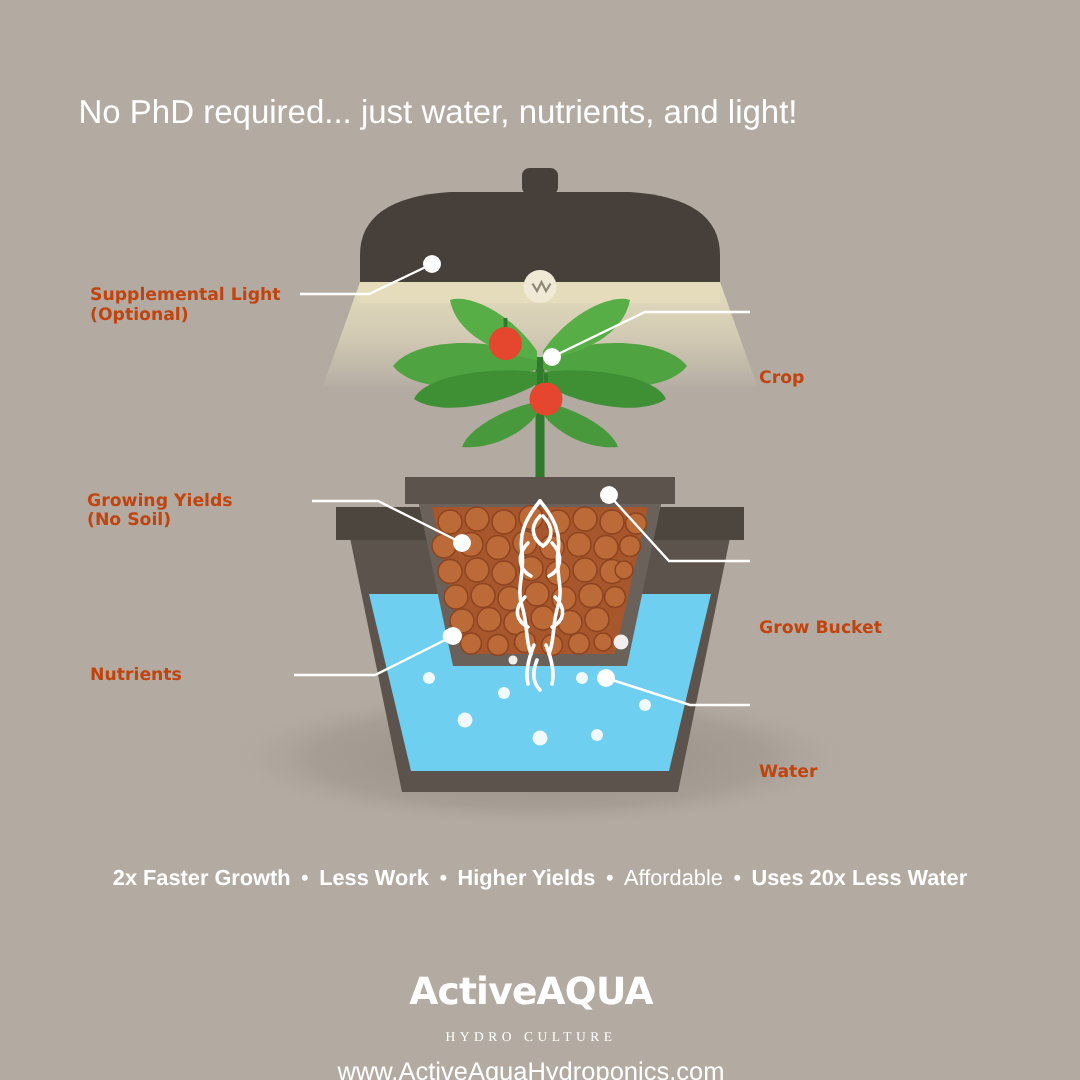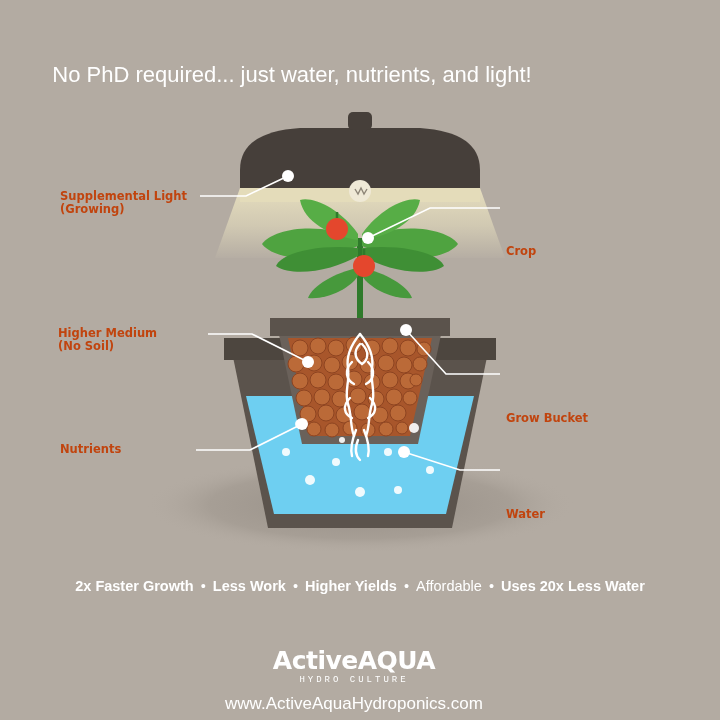--- a/index.html
+++ b/index.html
@@ -81,22 +81,22 @@
     font-size: 25px;
     font-weight: bold;
     letter-spacing: -0.5px;
     font-family: "DejaVu Sans", sans-serif;
     line-height: 26px;
   }
   .logo-sub {
     color: #ffffff;
     font-size: 9px;
     letter-spacing: 3px;
-    font-family: Liberation Mono, monospace;
-    margin-top: 1px;
+    font-family: Liberation Serif, serif;
+    margin-top: 12px;
   }
   .logo-url {
     color: #ffffff;
     font-size: 17px;
     font-family: Liberation Sans, sans-serif;
     margin-top: 9px;
   }
 
   
   #stage {
@@ -261,29 +261,29 @@
       <circle cx="368" cy="238" r="6"></circle>
       <circle cx="308" cy="362" r="6"></circle>
       <circle cx="406" cy="330" r="6"></circle>
       <circle cx="302" cy="424" r="6"></circle>
       <circle cx="404" cy="452" r="6"></circle>
     </g>
   </svg>
 
   <div class="label left" style="left:60px; top:190px; width:138px;">
     <div>Supplemental Light</div>
-    <div>(Growing)</div>
+    <div>(Optional)</div>
   </div>
 
   <div class="label right" style="left:506px; top:201px;">
     <div>Crop</div>
   </div>
 
   <div class="label left" style="left:58px; top:327px; width:142px;">
-    <div>Higher Medium</div>
+    <div>Growing Yields</div>
     <div>(No Soil)</div>
   </div>
 
   <div class="label right" style="left:506px; top:368px;">
     <div>Grow Bucket</div>
   </div>
 
   <div class="label left" style="left:60px; top:443px; width:130px;">
     <div>Nutrients</div>
   </div>

